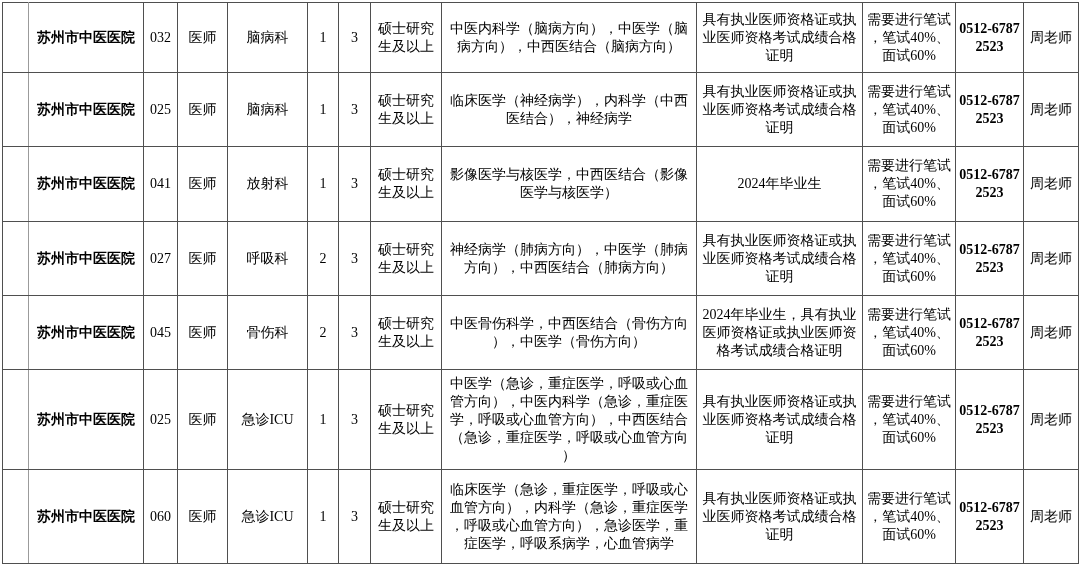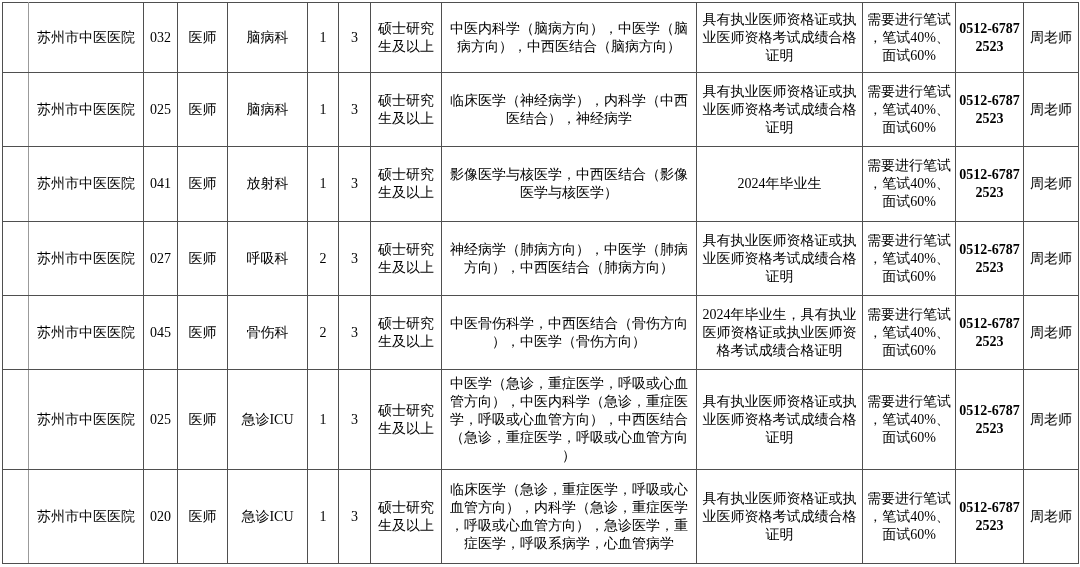--- a/index.html
+++ b/index.html
@@ -32,21 +32,21 @@
     color: #000000;
     vertical-align: middle;
     text-align: center;
     padding: 1px 2px;
     word-break: break-all;
     line-break: anywhere;
     overflow: hidden;
   }
   
   table.grid td.c-region { border-right-color: #9b9b9b; padding-left: 25px; }
-  table.grid td.c-employer { border-left-color: #9b9b9b; }
+  table.grid td.c-employer { border-left-color: #9b9b9b; font-weight: bold; }
 
   td.c-edu {
     text-align: left;
     padding: 1px 1px 1px 2px;
   }
   td.c-majors {
     text-align: left;
     font-size: 13.5px;
     padding: 1px 3px;
   }
@@ -194,21 +194,21 @@
           <td class="c-edu">硕士研究生及以上</td>
           <td class="c-majors">中医学（急诊，重症医学，呼吸或心血管方向），中医内科学（急诊，重症医学，呼吸或心血管方向），中西医结合（急诊，重症医学，呼吸或心血管方向）</td>
           <td class="c-other">具有执业医师资格证或执业医师资格考试成绩合格证明</td>
           <td class="c-exam">需要进行笔试，笔试40%、面试60%</td>
           <td class="c-phone">0512-67872523</td>
           <td>周老师</td>
         </tr>
         <tr>
           <td class="c-region">02</td>
           <td class="c-employer">苏州市中医医院</td>
-          <td>020</td>
+          <td>060</td>
           <td>医师</td>
           <td>急诊ICU</td>
           <td>1</td>
           <td>3</td>
           <td class="c-edu">硕士研究生及以上</td>
           <td class="c-majors">临床医学（急诊，重症医学，呼吸或心血管方向），内科学（急诊，重症医学，呼吸或心血管方向），急诊医学，重症医学，呼吸系病学，心血管病学</td>
           <td class="c-other">具有执业医师资格证或执业医师资格考试成绩合格证明</td>
           <td class="c-exam">需要进行笔试，笔试40%、面试60%</td>
           <td class="c-phone">0512-67872523</td>
           <td>周老师</td>

